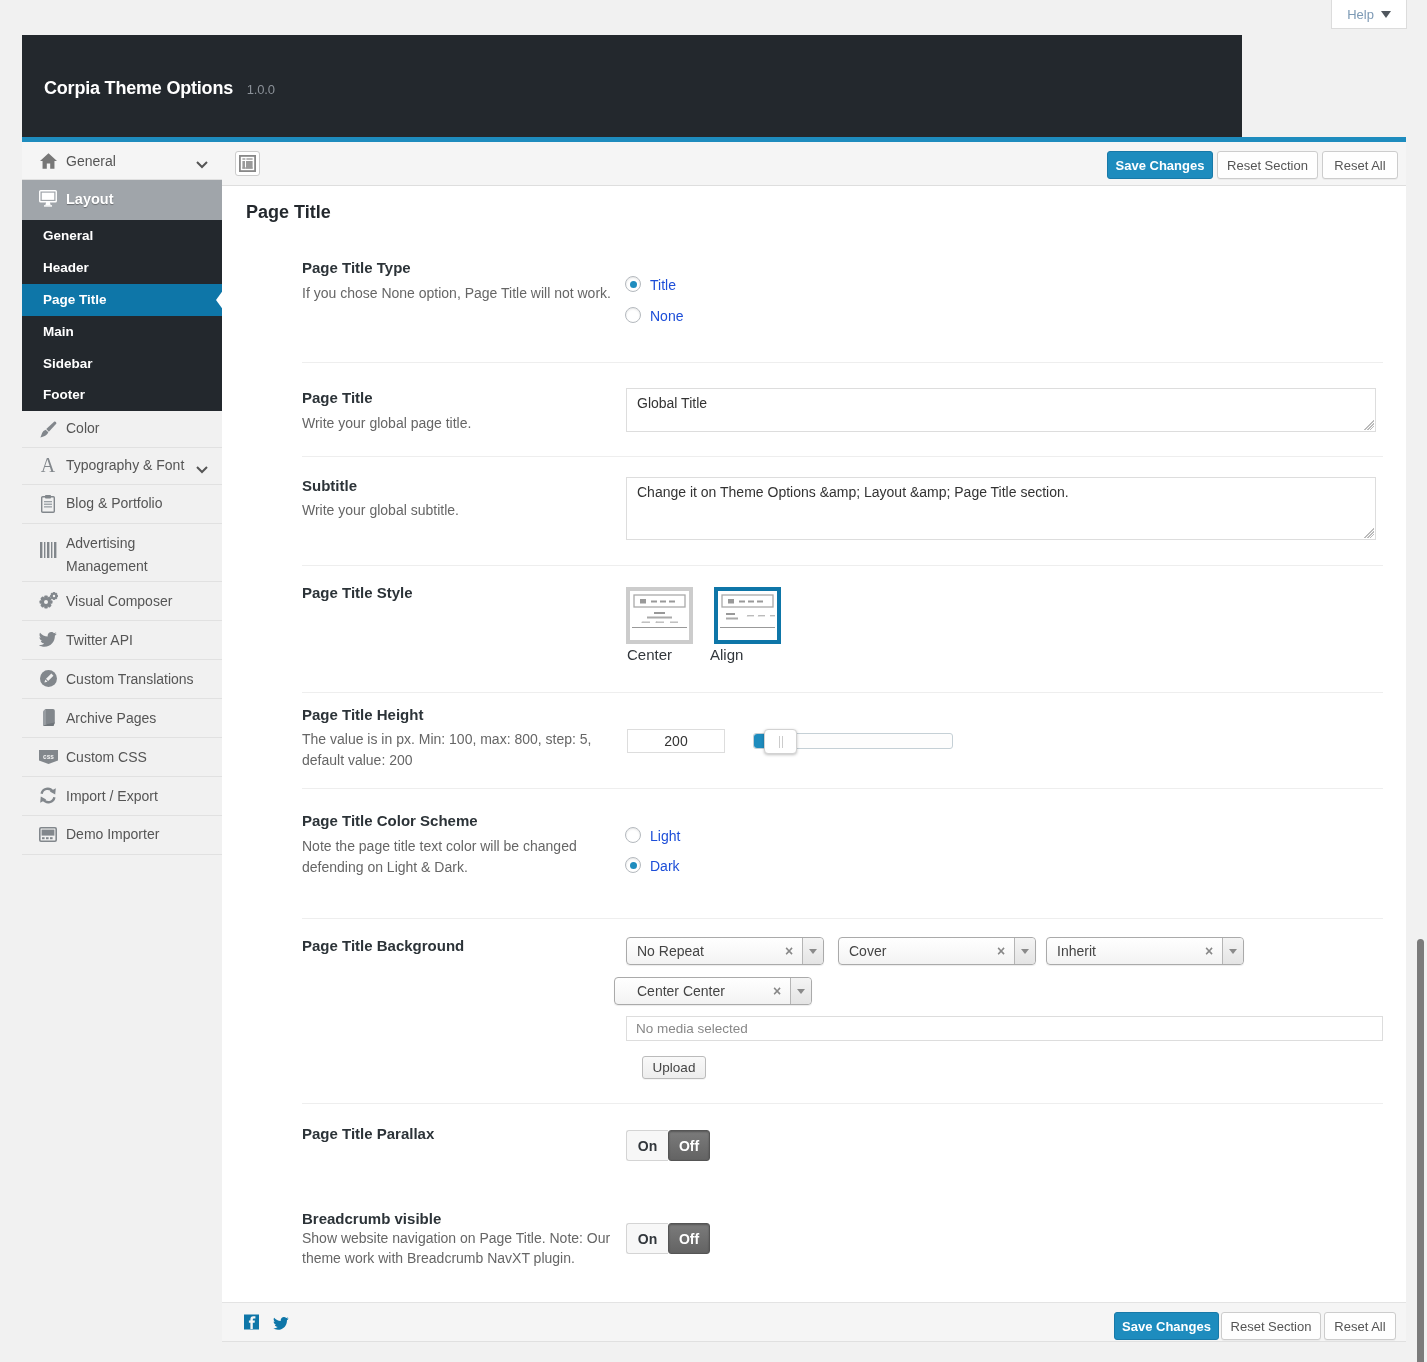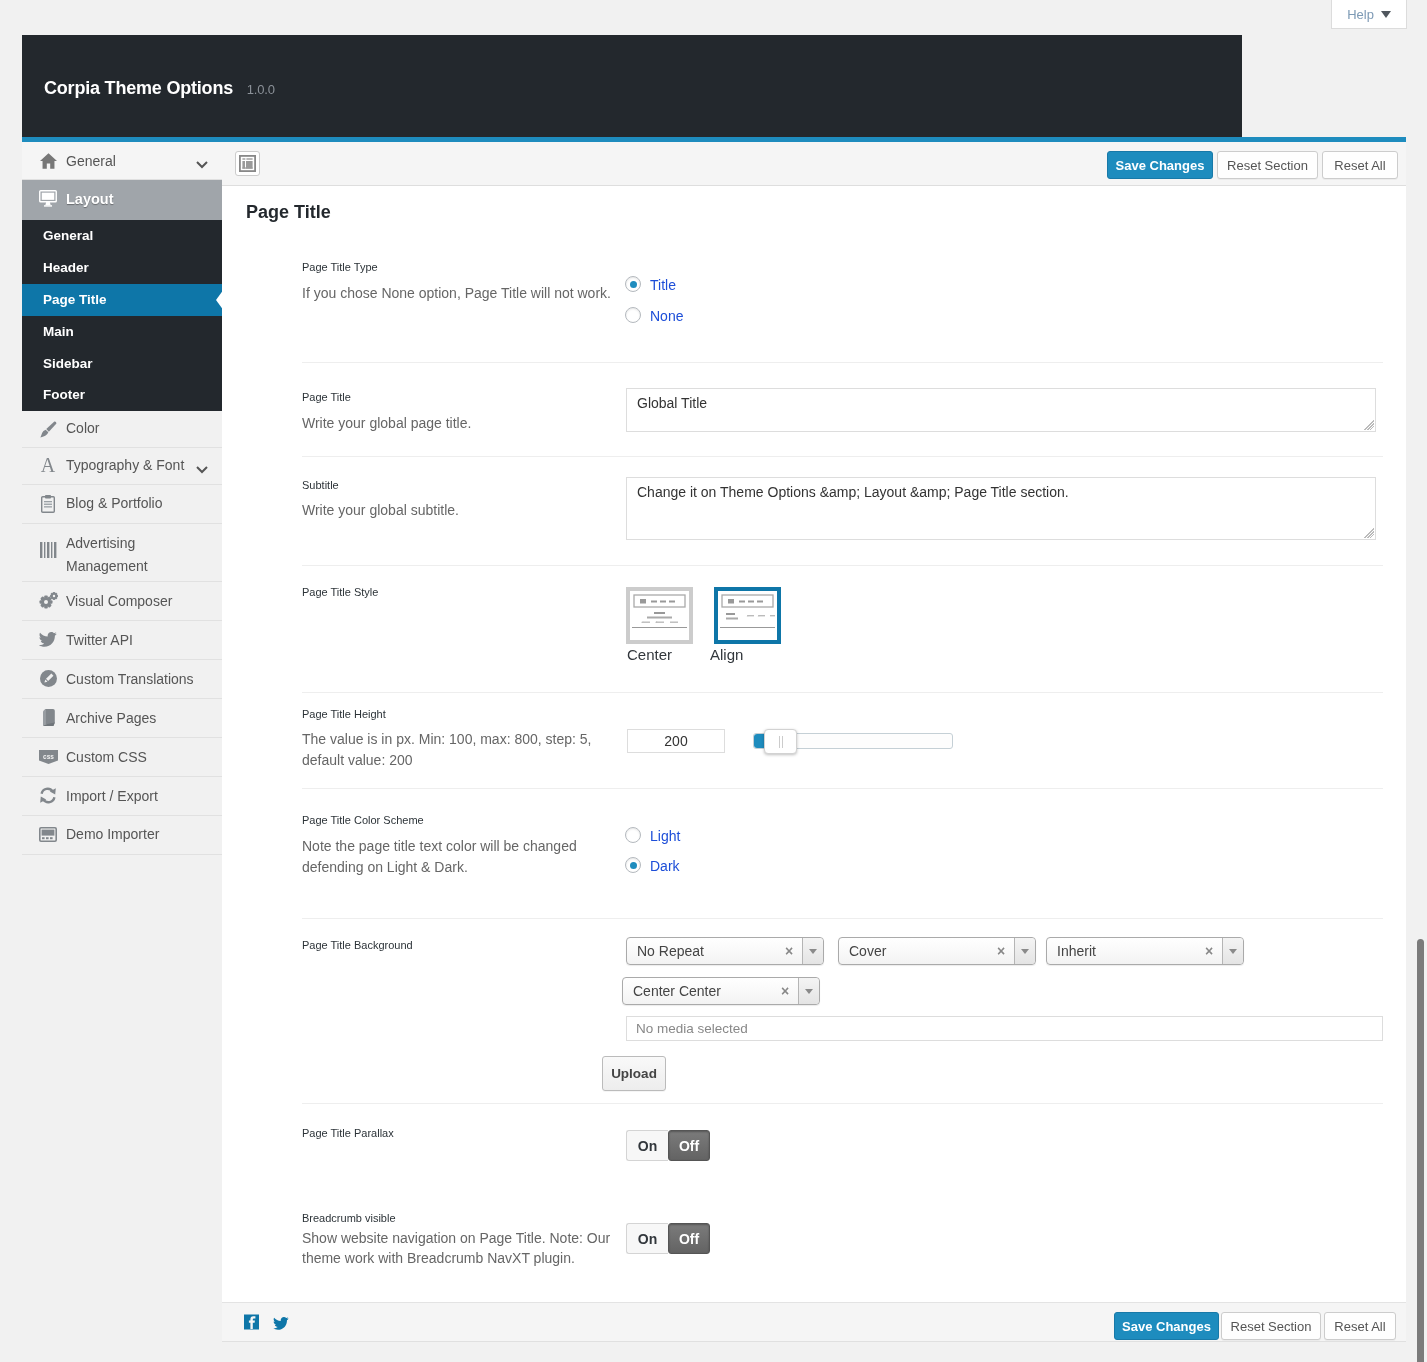--- a/index.html
+++ b/index.html
@@ -36,21 +36,21 @@
 #toolbar { left:222px; top:142px; width:1184px; height:44px; background:#f5f5f5; border-bottom:1px solid #dedede; }
 #tool-icon { position:absolute; left:13px; top:9px; width:25px; height:25px; background:#fff; border:1px solid #ccc; border-radius:3px; display:flex; align-items:center; justify-content:center; }
 
 .btn { position:absolute; height:28px; border-radius:3px; font-size:13px; display:flex; align-items:center; justify-content:center; font-family:"Liberation Sans",sans-serif; }
 .btn-sec { background:#fefefe; border:1px solid #ccc; color:#555; box-shadow:0 1px 0 rgba(0,0,0,.04); }
 .btn-pri { background:#1e8cbe; border:1px solid #1879a8; color:#fff; font-weight:bold; }
 
 
 #content { left:222px; top:186px; width:1184px; height:1116px; background:#fff; }
 #content h2 { position:absolute; left:24px; top:16px; font-size:18px; color:#23282d; font-weight:bold; }
-.lbl { position:absolute; left:80px; width:310px; font-size:11px; font-weight:normal; color:#2c3338; line-height:19px; }
+.lbl { position:absolute; left:80px; width:310px; font-size:15px; font-weight:bold; color:#2c3338; line-height:19px; }
 .dsc { position:absolute; left:80px; width:320px; font-size:14px; color:#666; line-height:20px; }
 .hr { position:absolute; left:80px; width:1081px; height:1px; background:#eee; }
 
 .radio { position:absolute; width:16px; height:16px; border-radius:50%; background:#fff; border:1px solid #b4b9be; box-shadow:inset 0 1px 2px rgba(0,0,0,.1); }
 .radio.on::after { content:""; position:absolute; left:4px; top:4px; width:7px; height:7px; border-radius:50%; background:#1e8cbe; }
 .rlbl { position:absolute; font-size:14px; color:#1d4ed8; }
 
 .tinput { position:absolute; background:#fff; border:1px solid #ddd; font-size:14px; color:#333; }
 .grip { position:absolute; right:1px; bottom:1px; width:10px; height:10px; background:
   linear-gradient(135deg, transparent 0 50%, #bbb 50% 57%, transparent 57% 64%, #bbb 64% 71%, transparent 71% 78%, #bbb 78% 85%, transparent 85%); }
@@ -348,29 +348,29 @@
           <i></i>
         </span>
       </div>
     <div class="chip" style="left:824px; top:751px;">
         <span class="ct">Inherit</span>
         <span class="x">×</span>
         <span class="ar">
           <i></i>
         </span>
       </div>
-    <div class="chip" style="left:400px; top:791px;">
+    <div class="chip" style="left:392px; top:791px;padding-left:12px;">
         <span class="ct">Center Center</span>
         <span class="x">×</span>
         <span class="ar">
           <i></i>
         </span>
       </div>
     <div class="tinput" style="left:404px; top:830px; width:757px; height:25px; padding:4px 9px; font-size:13.5px; color:#888;">No media selected</div>
-    <div class="btn btn-sec" style="left:380px; top:870px; width:64px; height:35px; font-size:13.5px; background:linear-gradient(#f9f9f9,#ededed); border-color:#bbb; color:#444;font-weight:bold;">Upload</div>
+    <div class="btn btn-sec" style="left:420px; top:870px; width:64px; height:23px; font-size:13.5px; background:linear-gradient(#f9f9f9,#ededed); border-color:#bbb; color:#444;">Upload</div>
     <div class="hr" style="top:917px;"></div>
 
     <div class="lbl" style="top:938px;">Page Title Parallax</div>
     <div class="tg" style="left:404px; top:944px;">
         <span class="on">On</span>
         <span class="off">Off</span>
       </div>
 
     <div class="lbl" style="top:1023px;">Breadcrumb visible</div>
     <div class="dsc" style="top:1043px; width:330px; line-height:19.5px;">Show website navigation on Page Title. Note: Our theme work with Breadcrumb NavXT plugin.</div>

